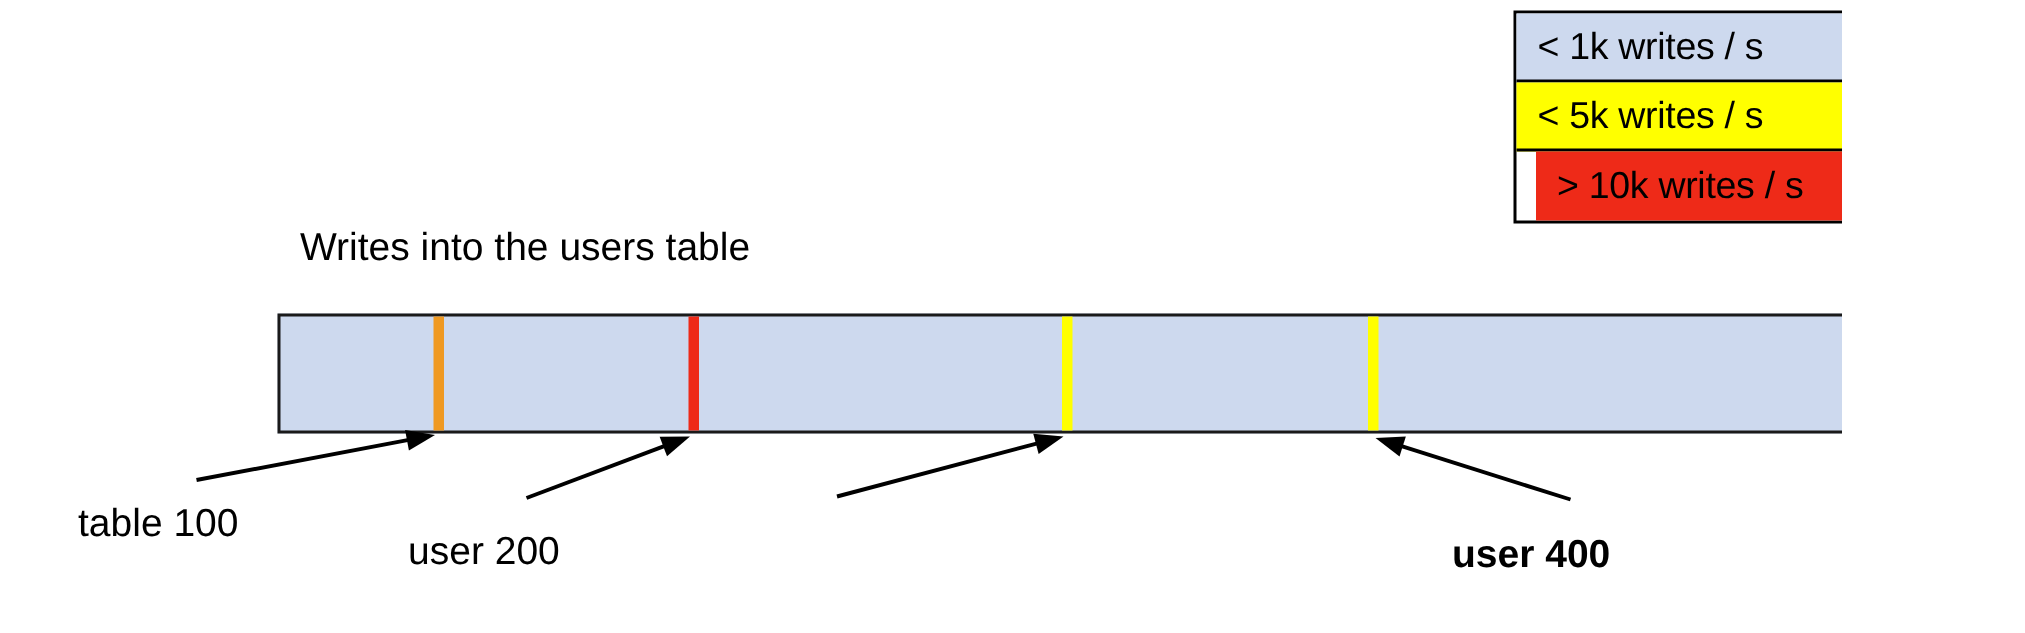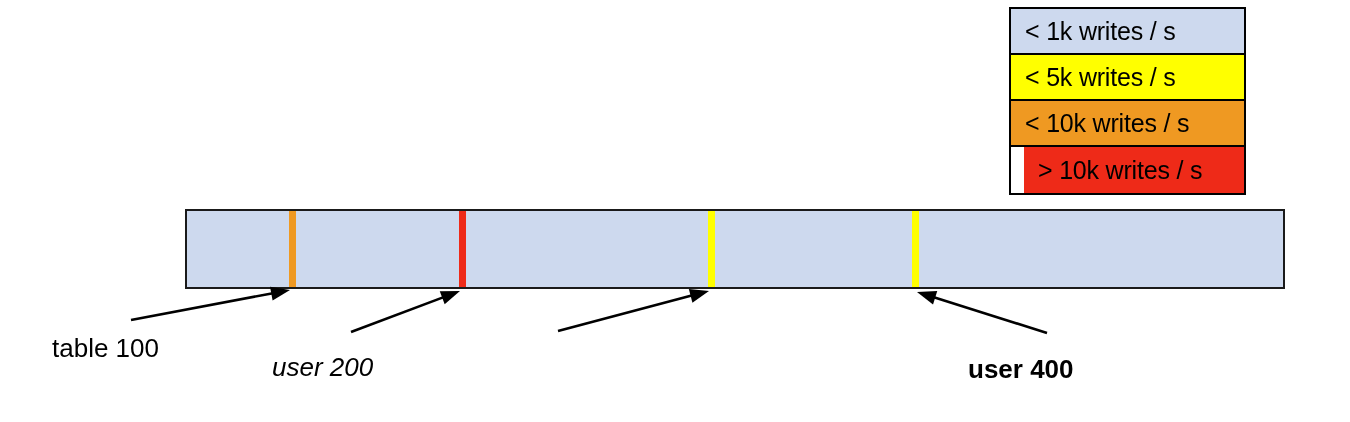--- a/index.html
+++ b/index.html
@@ -2,21 +2,21 @@
 <html><head>
 <meta charset="utf-8">
 <style>
   html, body {
     margin: 0;
     padding: 0;
     background: #ffffff;
   }
   #stage {
     position: relative;
-    width: 1350px;
+    width: 1228px;
     height: 422px;
     background: #ffffff;
     font-family: "Liberation Sans", sans-serif;
     overflow: hidden;
   }
 
   
   #legend {
     position: absolute;
     left: 1009px;
@@ -96,38 +96,36 @@
 
 <div id="stage">
 
   <div id="legend">
     <div class="legend-row" style="background: rgb(205, 217, 238);">
       <span class="legend-label">&lt; 1k writes / s</span>
     </div>
     <div class="legend-row" style="background: rgb(255, 255, 0); text-align: center;">
       <span class="legend-label">&lt; 5k writes / s</span>
     </div>
-    <div class="legend-row" style="background: rgb(239, 153, 34);">
-      <span class="legend-label">&lt; 10k writes / s</span>
-    </div>
     <div class="legend-row" style="background: rgb(238, 42, 24);">
       <span class="legend-label">&gt; 10k writes / s</span>
     </div>
   </div>
 
+  <div id="caption">Writes into the users table</div>
 
   <div id="table-bar" style="background: rgb(205, 217, 238); border-color: rgb(26, 26, 26);">
     <div class="stripe" style="background: rgb(239, 153, 34); left: 102px;"></div>
     <div class="stripe" style="background: rgb(238, 42, 24); left: 272px;"></div>
     <div class="stripe" style="background: rgb(255, 255, 0); left: 521px;"></div>
     <div class="stripe" style="background: rgb(255, 255, 0); left: 725px;"></div>
   </div>
 
   <div class="callout-label" style="left: 52px; top: 333px;">table 100</div>
-  <div class="callout-label" style="left: 272px; top: 352px; font-style: italic;">user 200</div>
+  <div class="callout-label" style="left: 272px; top: 352px;">user 200</div>
   <div class="callout-label" style="left: 968px; top: 354px; font-weight: bold;">user 400</div>
 
   <svg id="arrows" viewBox="0 0 1350 422">
       <line x1="131" y1="320" x2="274.2774135400245" y2="292.9665257471652" stroke="#000000" stroke-width="2.6"></line>
       <polygon points="290,290 272.62728359316384,300.40138090099794 270.0315735643943,286.64411774851936" fill="#000000"></polygon>
       <line x1="351" y1="332" x2="445.02438692823927" y2="296.6330287701119" stroke="#000000" stroke-width="2.6"></line>
       <polygon points="460,291 444.68090956420804,304.2410523834032 439.7520093903602,291.1373909456125" fill="#000000"></polygon>
       <line x1="558" y1="331" x2="693.5334618381163" y2="295.0970962018235" stroke="#000000" stroke-width="2.6"></line>
       <polygon points="709,291 692.4259655210609,302.63191218548945 688.8410063444654,289.0986912938413" fill="#000000"></polygon>
       <line x1="1047" y1="333" x2="932.2590955776305" y2="296.8124839898681" stroke="#000000" stroke-width="2.6"></line>

